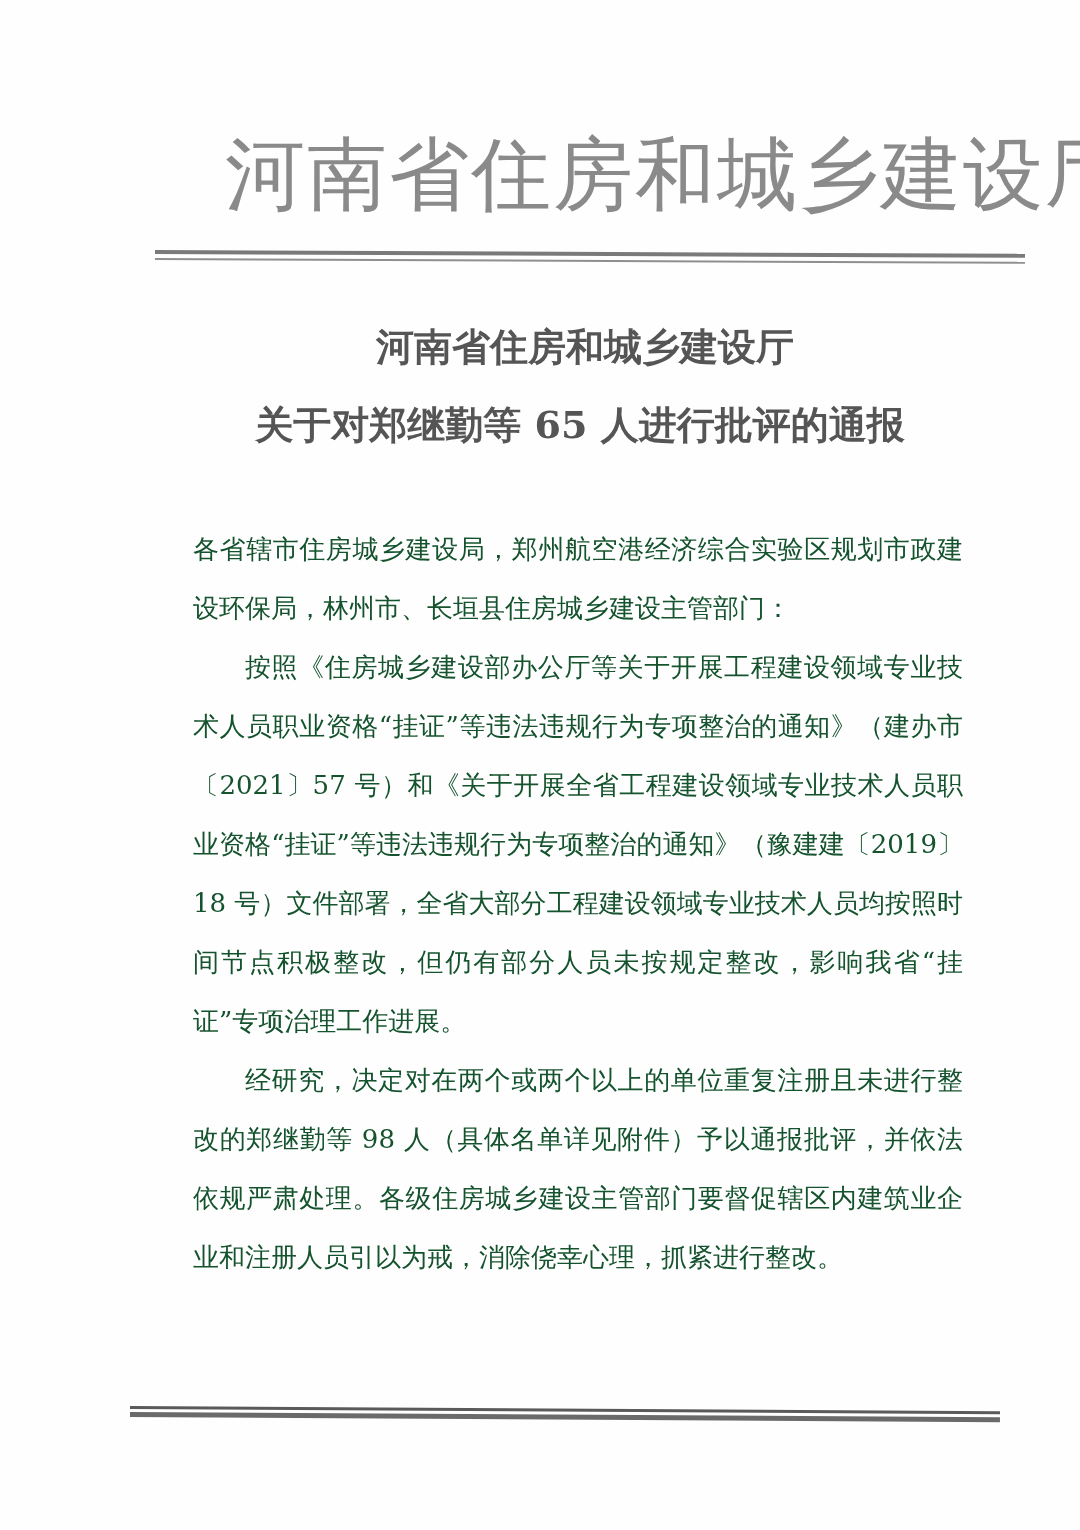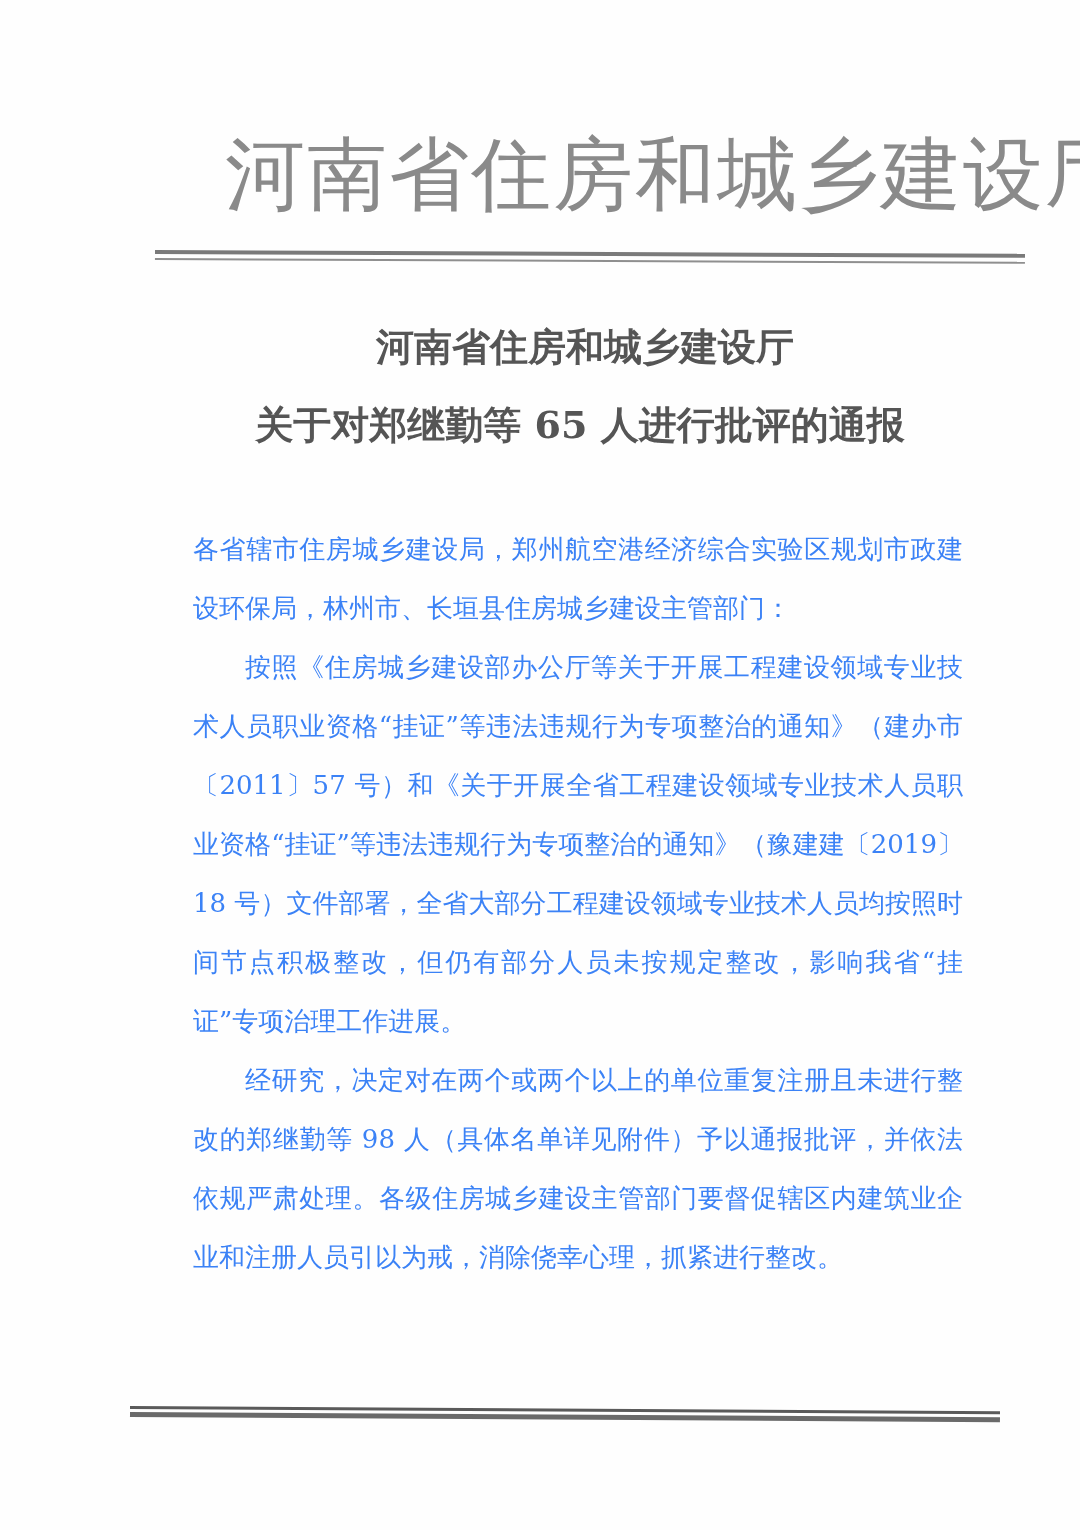--- a/index.html
+++ b/index.html
@@ -60,21 +60,21 @@
     }
     .title-1 { top: 322px; left: 45px; }
     .title-2 { top: 400px; left: 40px; }
     .body-text {
       position: absolute;
       left: 193px;
       top: 520px;
       width: 770px;
       font-size: 26px;
       line-height: 59px;
-      color: #3b82f6;
+      color: #14532d;
       font-family: "DejaVu Serif", "Liberation Serif", serif;
       text-align: justify;
     }
     .body-text p {
       margin: 0;
     }
     .body-text p.indent {
       text-indent: 52px;
     }
     .rule-bottom {
@@ -103,20 +103,20 @@
 <div class="rule-top">
   <div class="thick"></div>
   <div class="thin"></div>
 </div>
 
 <div class="title title-1">河南省住房和城乡建设厅</div>
 <div class="title title-2">关于对郑继勤等 65 人进行批评的通报</div>
 
 <div class="body-text">
   <p>各省辖市住房城乡建设局，郑州航空港经济综合实验区规划市政建设环保局，林州市、长垣县住房城乡建设主管部门：</p>
-  <p class="indent">按照《住房城乡建设部办公厅等关于开展工程建设领域专业技术人员职业资格“挂证”等违法违规行为专项整治的通知》（建办市〔2011〕57 号）和《关于开展全省工程建设领域专业技术人员职业资格“挂证”等违法违规行为专项整治的通知》（豫建建〔2019〕18 号）文件部署，全省大部分工程建设领域专业技术人员均按照时间节点积极整改，但仍有部分人员未按规定整改，影响我省“挂证”专项治理工作进展。</p>
+  <p class="indent">按照《住房城乡建设部办公厅等关于开展工程建设领域专业技术人员职业资格“挂证”等违法违规行为专项整治的通知》（建办市〔2021〕57 号）和《关于开展全省工程建设领域专业技术人员职业资格“挂证”等违法违规行为专项整治的通知》（豫建建〔2019〕18 号）文件部署，全省大部分工程建设领域专业技术人员均按照时间节点积极整改，但仍有部分人员未按规定整改，影响我省“挂证”专项治理工作进展。</p>
   <p class="indent">经研究，决定对在两个或两个以上的单位重复注册且未进行整改的郑继勤等 98 人（具体名单详见附件）予以通报批评，并依法依规严肃处理。各级住房城乡建设主管部门要督促辖区内建筑业企业和注册人员引以为戒，消除侥幸心理，抓紧进行整改。</p>
 </div>
 
 <div class="rule-bottom">
   <div class="thin"></div>
   <div class="thick"></div>
 </div>
 
 </body></html>

